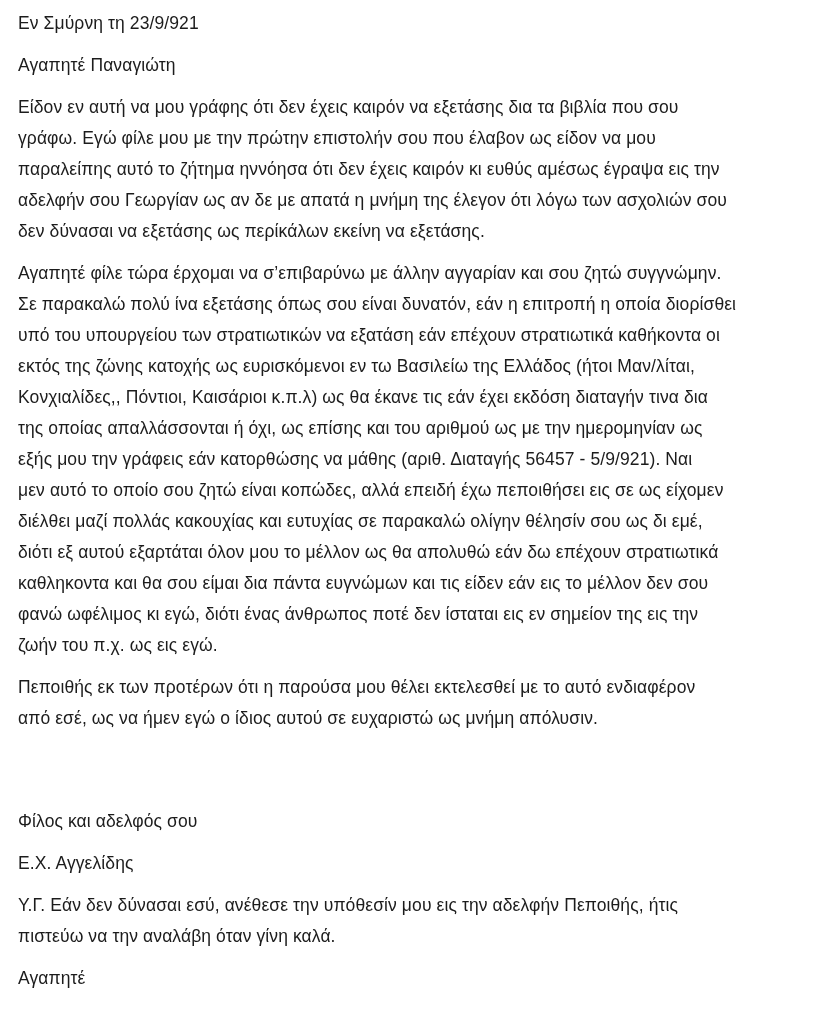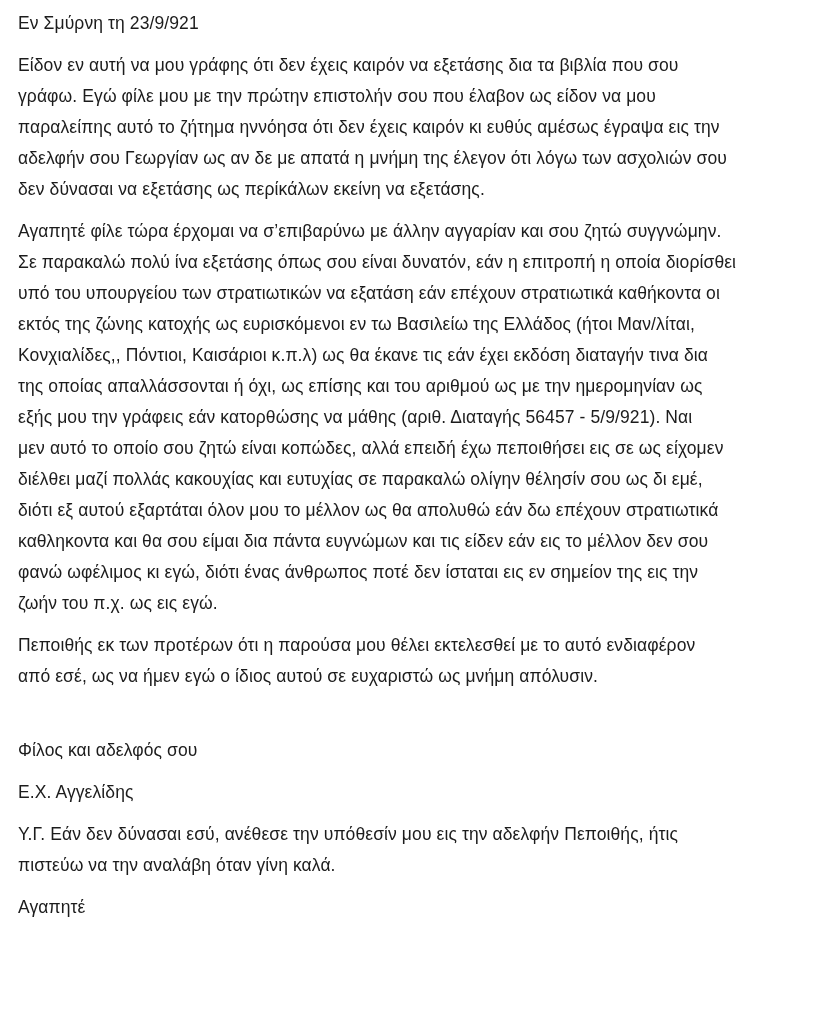--- a/index.html
+++ b/index.html
@@ -21,28 +21,29 @@
     padding: 8px 10px 0 18px;
   }
   .para {
     margin: 0 0 11px 0;
     font-size: 17.5px;
     line-height: 31px;
     white-space: pre-line;
     letter-spacing: 0.1px;
   }
   .dateline { }
-  .closing-gap { margin-top: 43px; }
+  .closing-gap { margin-top: 72px; }
 </style>
 </head>
 <body>
 
 <div class="page">
   <p class="para dateline">Εν Σμύρνη τη 23/9/921</p>
 
+  <p class="para">Αγαπητέ Παναγιώτη</p>
 
 
   <p class="para">Είδον εν αυτή να μου γράφης ότι δεν έχεις καιρόν να εξετάσης δια τα βιβλία που σου
 γράφω. Εγώ φίλε μου με την πρώτην επιστολήν σου που έλαβον ως είδον να μου
 παραλείπης αυτό το ζήτημα ηννόησα ότι δεν έχεις καιρόν κι ευθύς αμέσως έγραψα εις την
 αδελφήν σου Γεωργίαν ως αν δε με απατά η μνήμη της έλεγον ότι λόγω των ασχολιών σου
 δεν δύνασαι να εξετάσης ως περίκάλων εκείνη να εξετάσης.</p>
 
   <p class="para">Αγαπητέ φίλε τώρα έρχομαι να σ’επιβαρύνω με άλλην αγγαρίαν και σου ζητώ συγγνώμην.
 Σε παρακαλώ πολύ ίνα εξετάσης όπως σου είναι δυνατόν, εάν η επιτροπή η οποία διορίσθει

